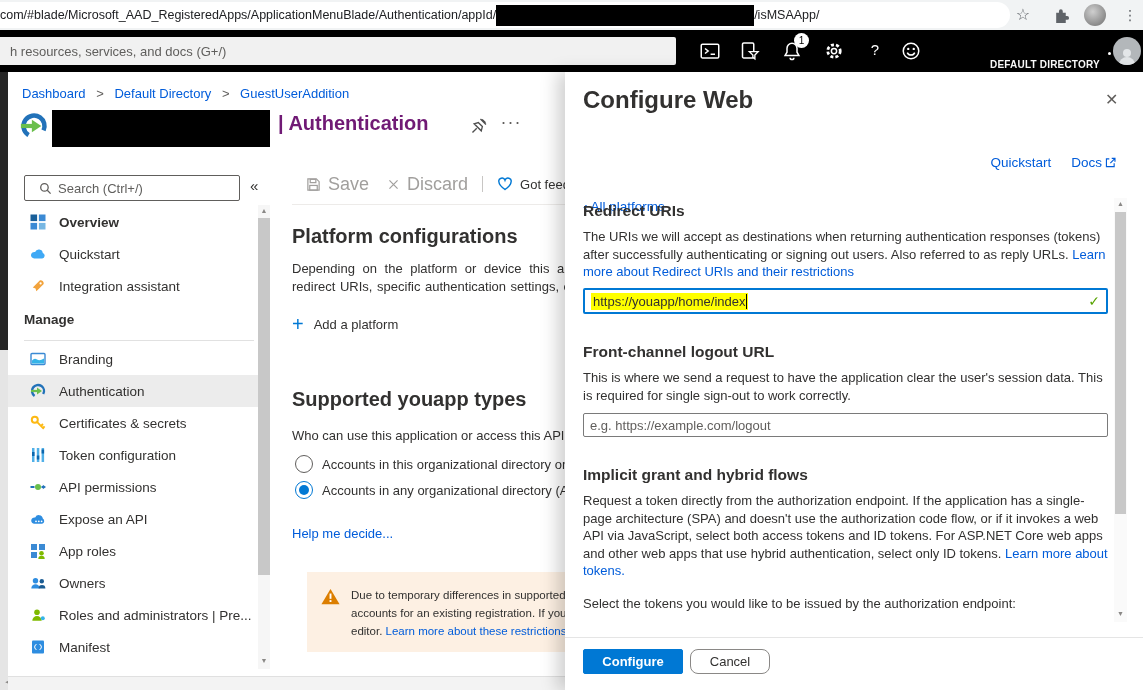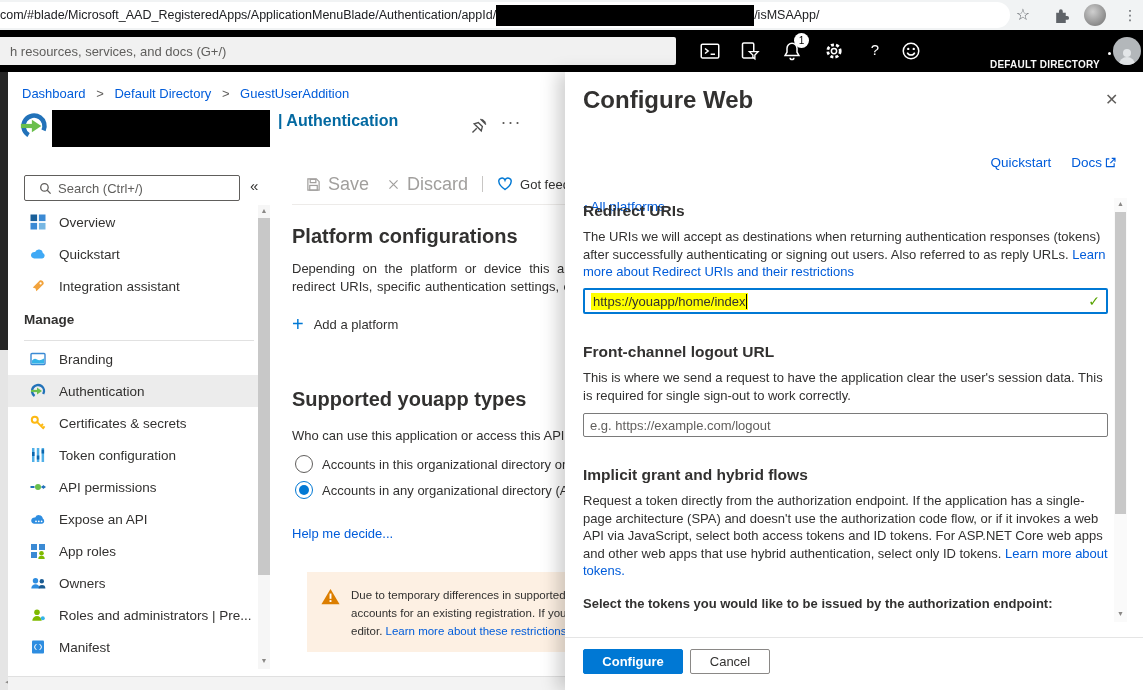--- a/index.html
+++ b/index.html
@@ -25,21 +25,21 @@
   .dir-label { color:#fff; font-size:10px; font-weight:bold; letter-spacing:.2px; }
 
   
   .strip-dark { left:0; top:72px; width:8px; height:278px; background:#262626; }
   .strip-light { left:0; top:350px; width:8px; height:340px; background:#e5e5e5; }
 
   
   .breadcrumb { left:22px; top:86px; font-size:13px; white-space:nowrap; }
   .breadcrumb a { color:#015cda; text-decoration:none; cursor:pointer; }
   .crumb-sep { color:#605e5c; margin:0 7px; }
-  .page-title { font-size:16px; font-weight:600; color:#0369a1; white-space:nowrap; }
+  .page-title { font-size:20px; font-weight:600; color:#701a75; white-space:nowrap; }
 
   
   .sidebar { left:8px; top:160px; width:272px; height:516px; overflow:hidden; background:#fff; }
   .side-search { left:16px; top:15px; width:216px; height:26px; border:1px solid #605e5c; border-radius:2px;
                  display:flex; align-items:center; padding-left:14px; gap:6px; background:#fff; }
   .side-search span { font-size:13px; color:#5f5e5c; }
   .collapse-btn { left:242px; top:17px; font-size:15px; color:#323130; cursor:pointer; }
   .side-item { left:0; width:250px; height:32px; display:flex; align-items:center; padding-left:22px; gap:13px; cursor:pointer; }
   .side-item span.lbl { font-size:13.5px; color:#323130; white-space:nowrap; }
   .side-item.selected { background:#ececec; }
@@ -79,21 +79,21 @@
   .text-input { width:525px; height:24px; border:1px solid #7a7a7a; border-radius:2px; display:flex; align-items:center; padding:0 6px; background:#fff; }
   .text-input.focused { border:2px solid #0078d4; height:26px; }
   .hl { background:#ffff00; font-size:13px; color:#323130; padding:1px 2px; white-space:nowrap; }
   .caret { display:inline-block; width:1.5px; height:15px; background:#000; margin-left:-2px; }
   .check { margin-left:auto; color:#57a300; font-size:14px; }
   .placeholder { font-size:13px; color:#605e5c; }
   .panel-divider { left:0; top:565px; width:578px; height:1px; background:#e5e5e5; }
   .btn-primary { left:18px; top:577px; width:100px; height:25px; background:#0078d4; color:#fff; font-size:13px; font-weight:600;
                  border:1px solid #0078d4; border-radius:2px; display:flex; align-items:center; justify-content:center; cursor:pointer; }
   .btn-secondary { left:125px; top:577px; width:80px; height:25px; background:#fff; color:#323130; font-size:13px;
-                   border:1px solid #8a8886; border-radius:2px; display:flex; align-items:center; justify-content:center; cursor:pointer; }
+                   border:1px solid #8a8886; border-radius:8px; display:flex; align-items:center; justify-content:center; cursor:pointer; }
   .avatar-browser { width:22px; height:22px; border-radius:50%; background:radial-gradient(circle at 40% 35%, #cfcfcf, #6e6e6e); }
   .avatar-azure { width:28px; height:28px; border-radius:50%; background:#b3b7ba; display:flex; align-items:flex-end; justify-content:center; overflow:hidden; }
 </style>
 </head>
 <body>
 
 <div class="screen">
 
   <div class="abs browser-bar">
     <div class="abs omnibox">
@@ -179,21 +179,21 @@
   <div class="abs sidebar">
     <div class="abs side-search">
       <svg width="13" height="13" viewBox="0 0 16 16">
         <circle cx="6.7" cy="6.7" r="4.6" fill="none" stroke="#605e5c" stroke-width="1.6"></circle>
         <path d="M10.2 10.2 L14.3 14.3" stroke="#605e5c" stroke-width="1.6"></path>
       </svg>
       <span>Search (Ctrl+/)</span>
     </div>
     <div class="abs collapse-btn">«</div>
 
-    <div class="abs side-item" style="top:46px;">
+    <div class="abs side-item" style="top:46px;font-weight:bold;">
       <svg width="16" height="16" viewBox="0 0 16 16">
         <rect x="0.5" y="0.5" width="6.6" height="6.6" fill="#195f99"></rect>
           <rect x="8.9" y="0.5" width="6.6" height="6.6" fill="#3b8ad4"></rect>
         <rect x="0.5" y="8.9" width="6.6" height="6.6" fill="#3b8ad4"></rect>
           <rect x="8.9" y="8.9" width="6.6" height="6.6" fill="#77b7e3"></rect>
       </svg>
       <span class="lbl">Overview</span>
     </div>
     <div class="abs side-item" style="top:78px;">
       <svg width="16" height="16" viewBox="0 0 16 16">
@@ -401,21 +401,21 @@
     </div>
 
     <div class="abs h3" style="left:18px;top:271px;">Front-channel logout URL</div>
     <div class="abs p-para" style="left:18px;top:297px;">This is where we send a request to have the application clear the user's session data. This is required for single sign-out to work correctly.</div>
     <div class="abs text-input" style="left:18px;top:341px;">
       <span class="placeholder">e.g. https://example.com/logout</span>
     </div>
 
     <div class="abs h3" style="left:18px;top:394px;">Implicit grant and hybrid flows</div>
     <div class="abs p-para" style="left:18px;top:420px;"><span>Request a token directly from the authorization endpoint. If the application has a single-page architecture (SPA) and doesn't use the authorization code flow, or if it invokes a web API via JavaScript, select both access tokens and ID tokens. For ASP.NET Core web apps and other web apps that use hybrid authentication, select only ID tokens. </span><a class="link">Learn more about tokens.</a></div>
-    <div class="abs p-para" style="left:18px;top:523px;font-weight:bold;">Select the tokens you would like to be issued by the authorization endpoint:</div>
+    <div class="abs p-para" style="left:18px;top:523px;">Select the tokens you would like to be issued by the authorization endpoint:</div>
 
     <div class="abs sb-track" style="left:549px;top:126px;width:13px;height:424px;background:#fafafa;"></div>
     <div class="abs sb-arrow" style="left:549px;top:128px;width:13px;">▲</div>
     <div class="abs sb-thumb" style="left:550px;top:140px;width:11px;height:302px;"></div>
     <div class="abs sb-arrow" style="left:549px;top:538px;width:13px;">▼</div>
 
     <div class="abs panel-divider"></div>
     <div class="abs btn-primary">Configure</div>
     <div class="abs btn-secondary">Cancel</div>
   </div>

